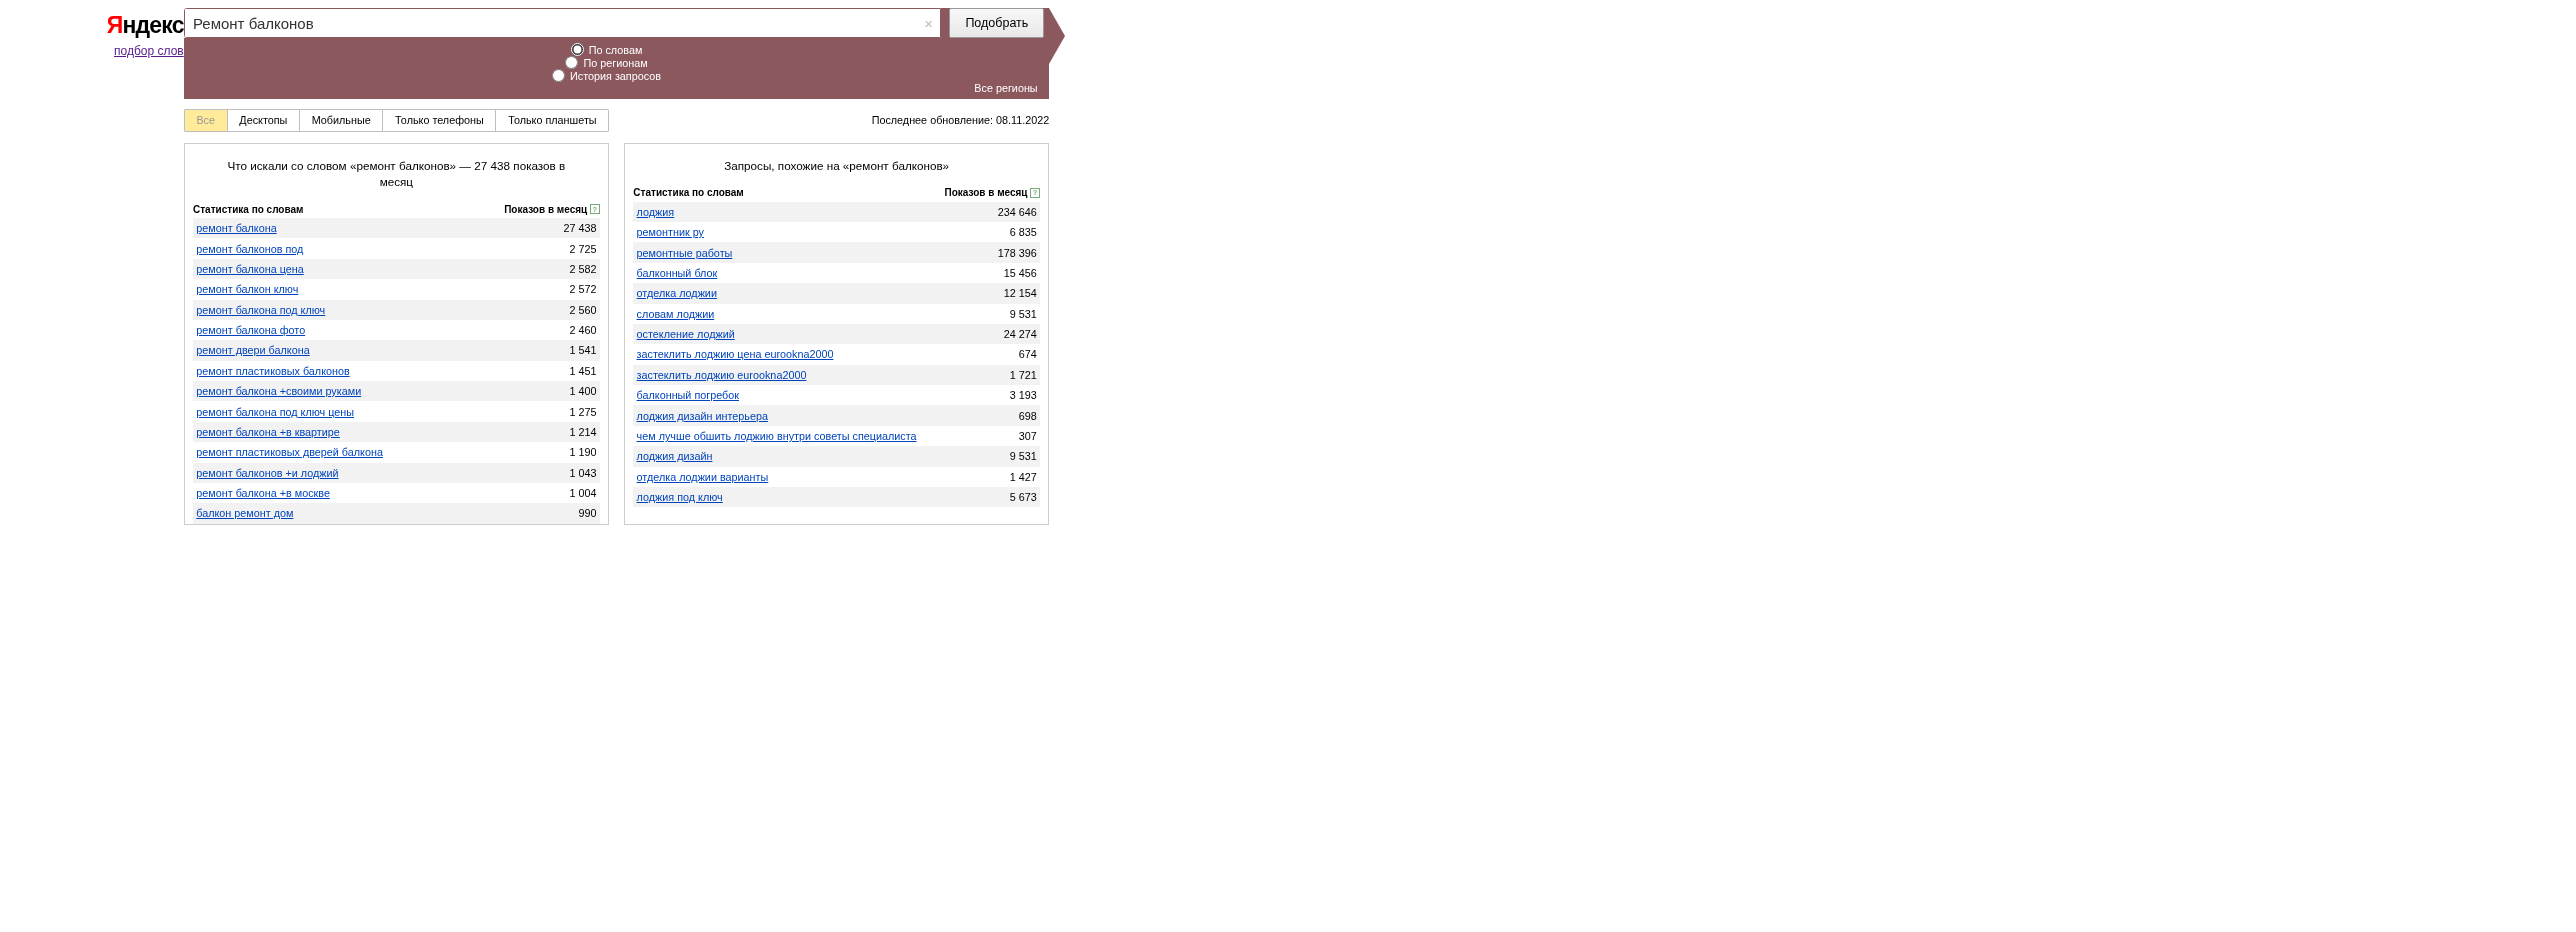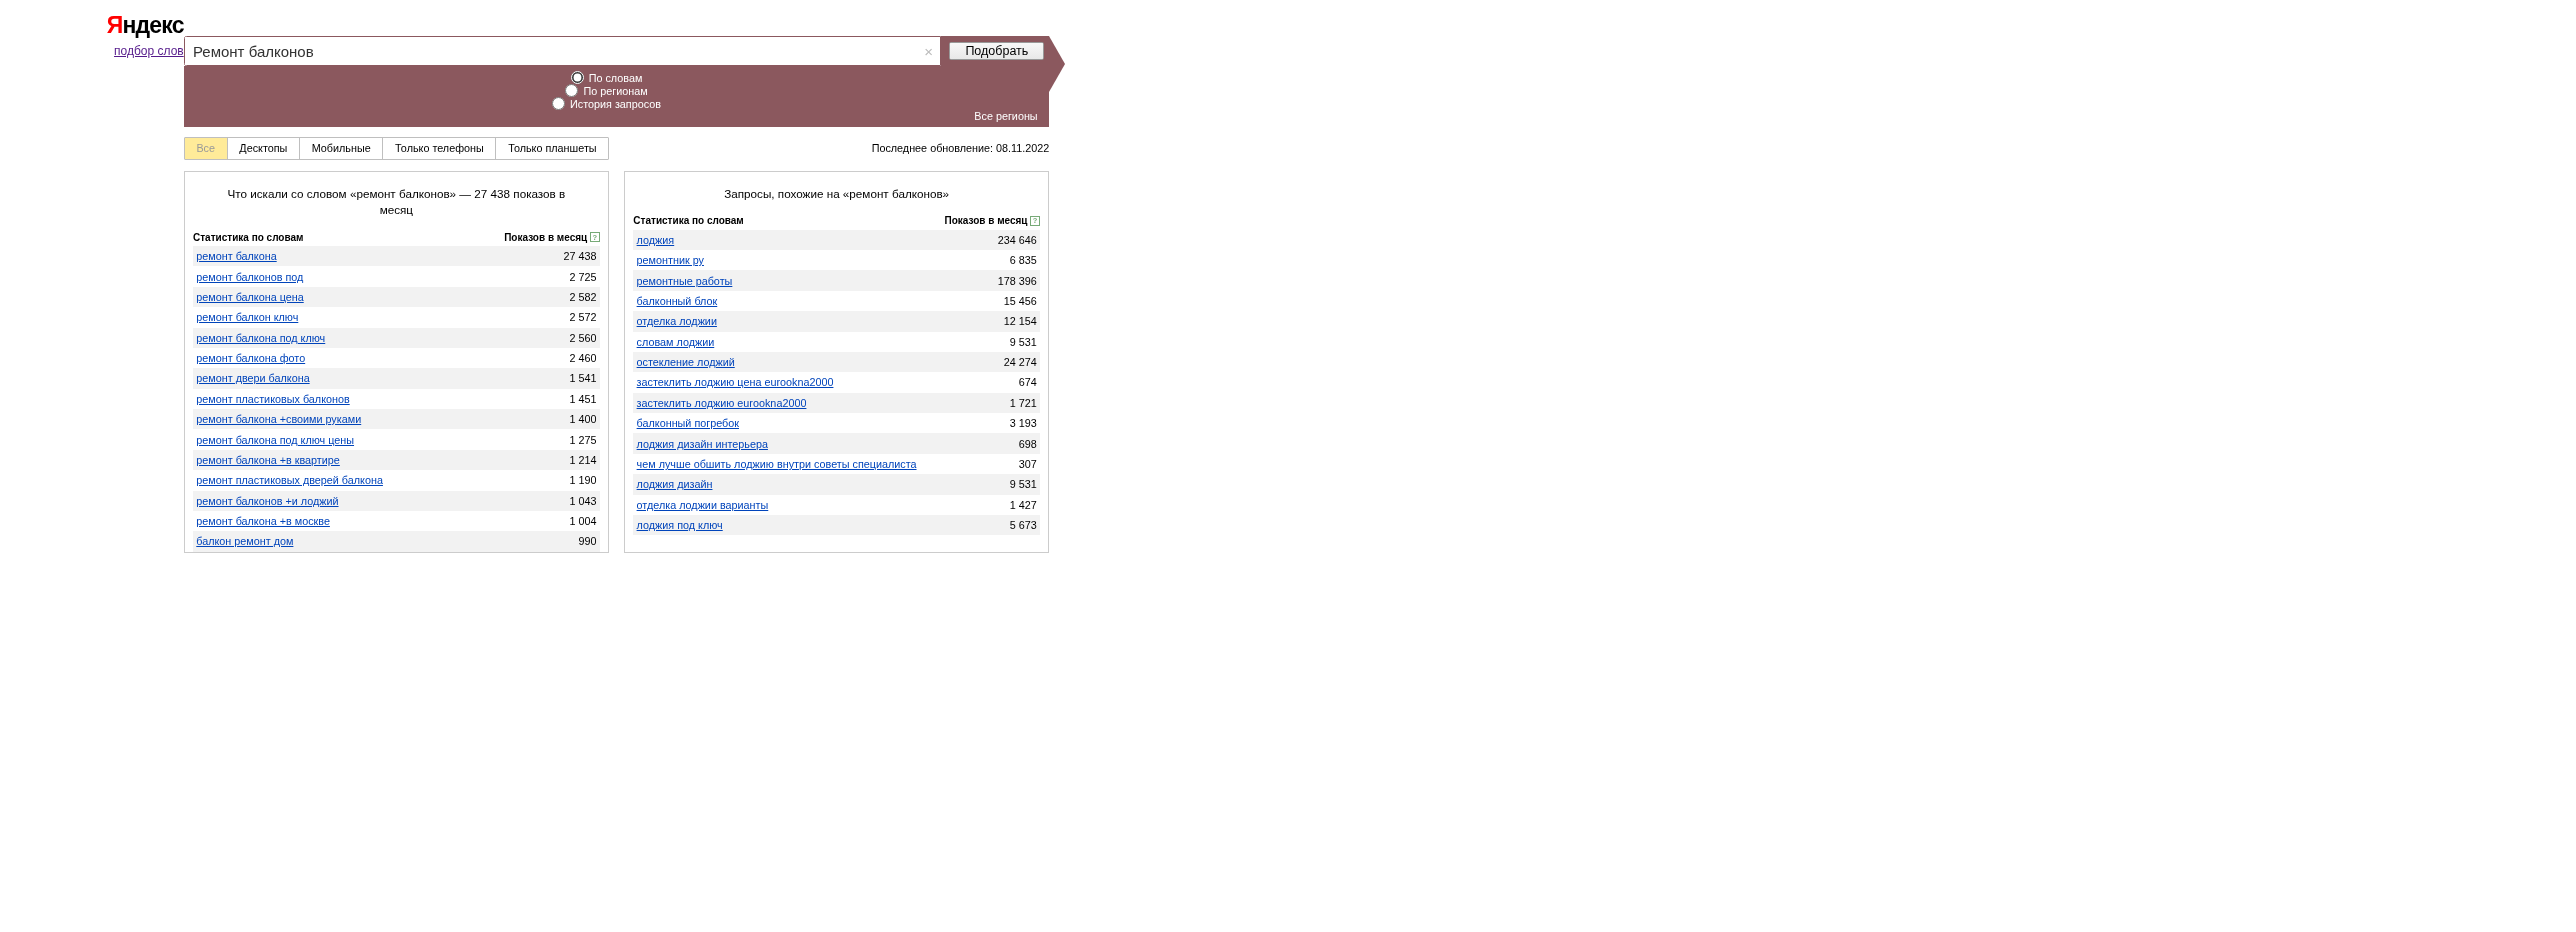--- a/index.html
+++ b/index.html
@@ -3,25 +3,25 @@
   <meta charset="utf-8">
   <style>
     * { margin: 0; padding: 0; box-sizing: border-box; }
     body { font-family: Arial, Helvetica, sans-serif; font-size: 10.8px; color: #000; background: #fff; }
     .page { display: flex; padding: 8.3px 16.7px; max-width: 1066px; }
     .sidebar { width: 167px; text-align: right; padding-top: 3.3px; }
     .logo { font-size: 23px; font-weight: bold; letter-spacing: -0.8px; }
     .logo .y { color: #ff0000; }
     .subtitle { margin-top: 5px; }
     .subtitle a { color: #551a8b; font-size: 12px; }
-    .main { flex: 1; margin-top: 28px; }
+    .main { flex: 1; }
     .searchbar { display: flex; align-items: stretch; border: 1.7px solid #8b585e; border-radius: 2.5px 0 0 2.5px; background: #fff; height: 30px; }
     .searchinput { flex: 1; border: none; outline: none; padding: 0 8.3px; font-size: 15px; color: #333; }
     .clear-x { display:flex; align-items:center; justify-content:center; width:23px; color:#bbb; font-size:15px; cursor:pointer; }
-    .submitbtn { background: linear-gradient(#f8f8f8,#e8e8e8); border:0.8px solid #999; padding:0 15px; font-size:12.5px; cursor:pointer; margin-left:3.3px; height:18px; border-radius:1.7px; }
+    .submitbtn { background: linear-gradient(#f8f8f8,#e8e8e8); border:0.8px solid #999; padding:0 15px; font-size:12.5px; cursor:pointer; margin-left:3.3px; height:30px; border-radius:1.7px; }
     .searchrow { display:flex; align-items:stretch; position:relative; }
     .submitwrap { display:flex; align-items:center; background:#8b585e; padding:0 5px 0 5px; border-radius:0 0 0 0; }
     .optsbar { background:#8b585e; color:#fff; display:flex; align-items:center; padding:5px 11.7px; font-size:10.8px; position:relative;flex-direction:column; }
     .opt { display:flex; align-items:center; margin-right:20px; cursor:pointer; }
     .opt input { margin-right:5px; accent-color:#fff; }
     .regions { margin-left:auto; color:#fff; }
     .barwrap { position:relative; }
     .full-arrow { position:absolute; right:-16.7px; top:0; height:100%; width:16.7px; overflow:hidden; }
     .full-arrow::before { content:''; position:absolute; left:0; top:0; width:0; height:0; border-top:28px solid transparent; border-bottom:28px solid transparent; border-left:16.7px solid #8b585e; }
     .toolbar { display:flex; align-items:center; margin-top:10px; }

